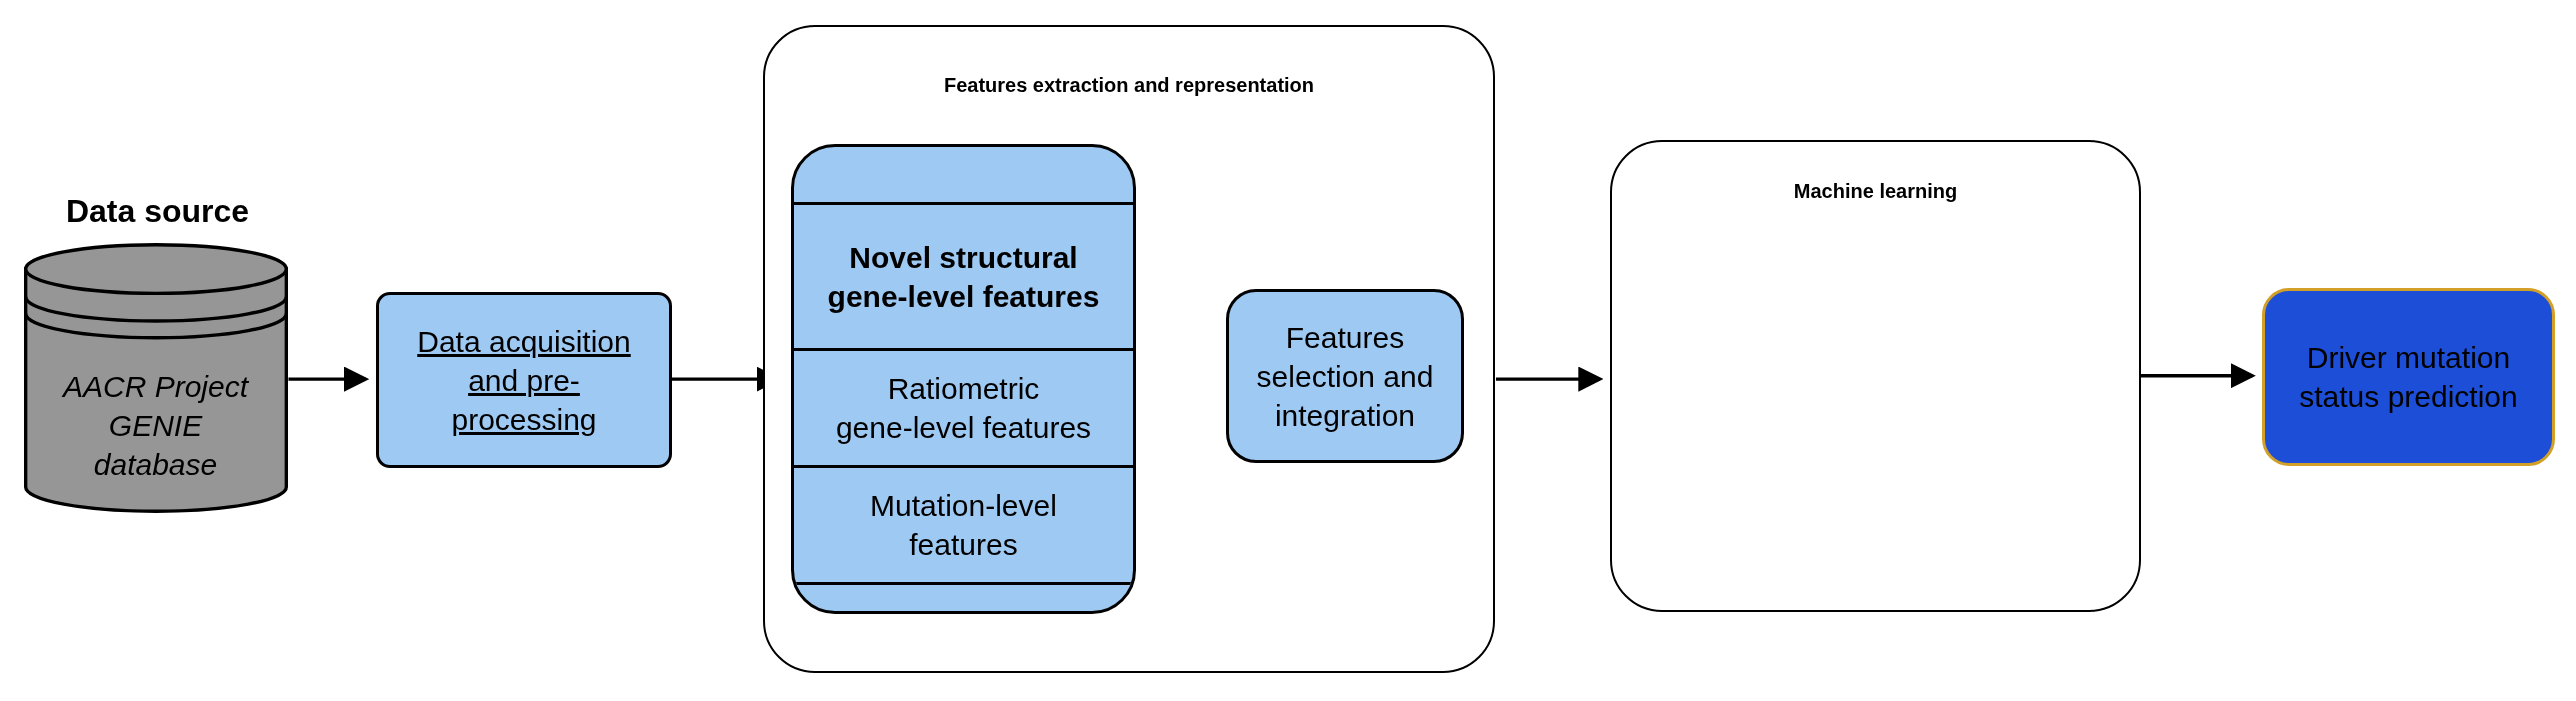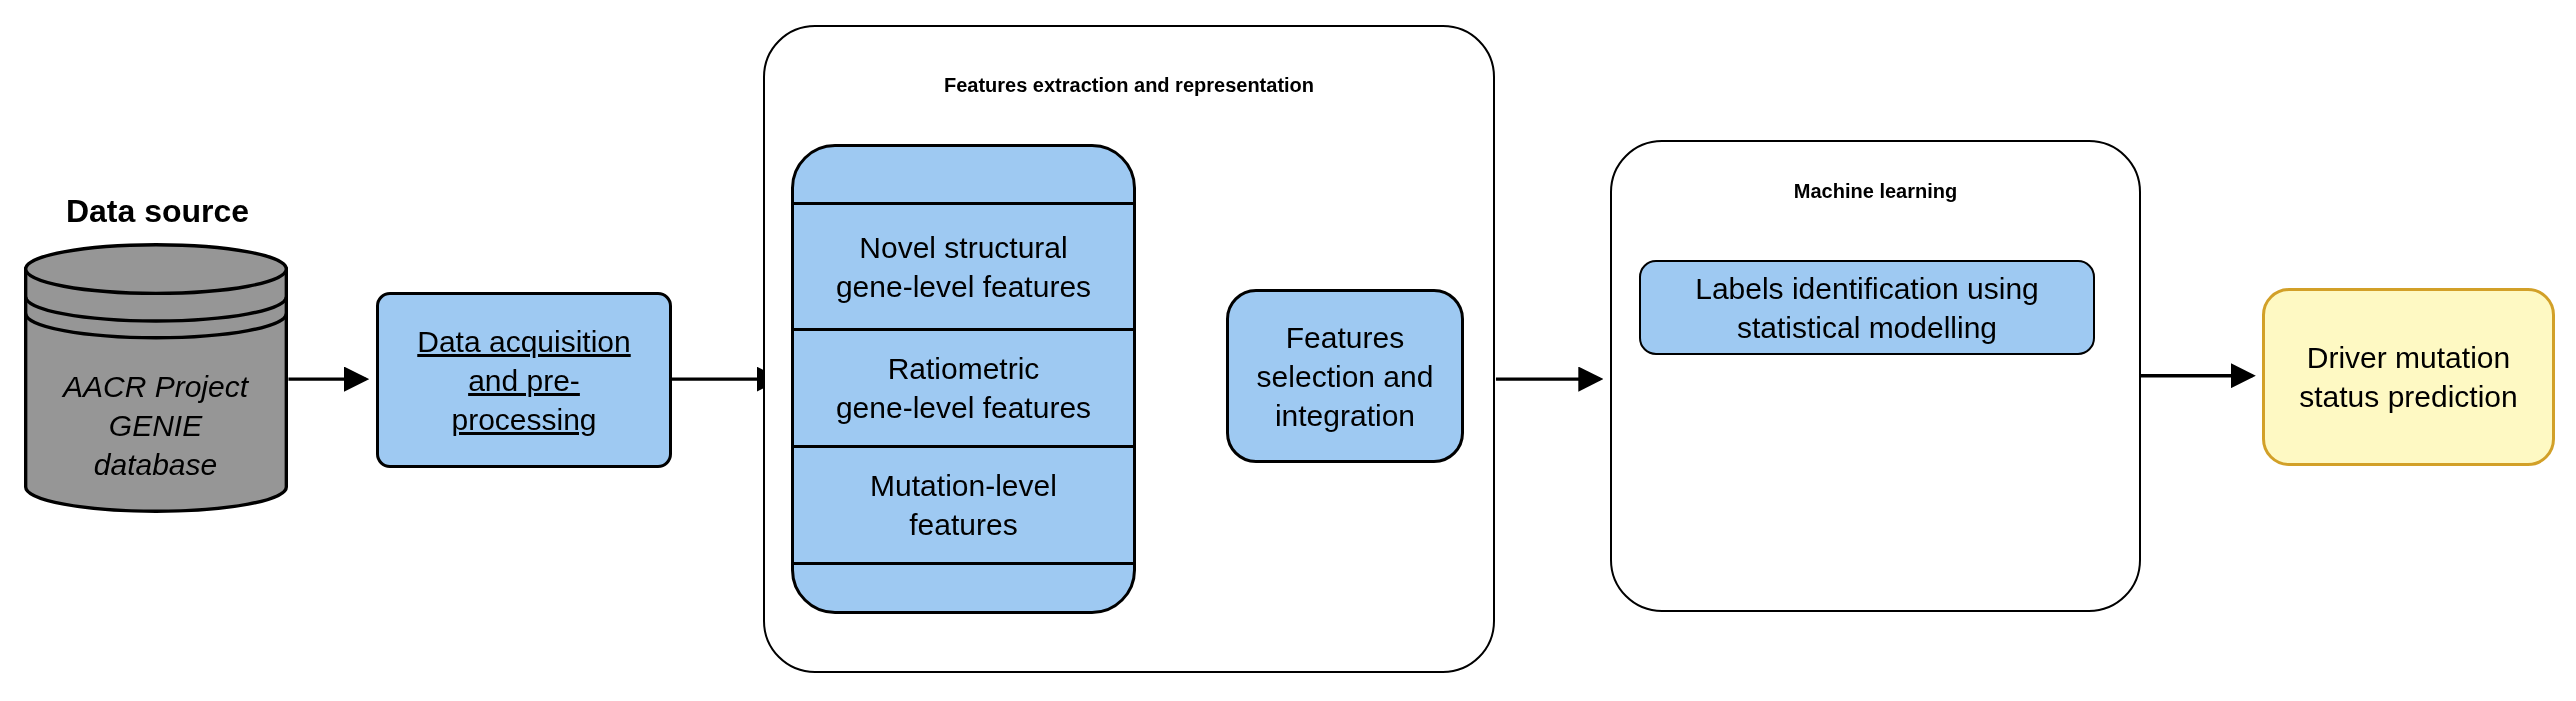--- a/index.html
+++ b/index.html
@@ -114,37 +114,35 @@
 
   <div class="node blue-node" style="left:376px; top:292px; width:296px; height:176px; border-radius:14px;text-decoration:underline;">Data acquisition
 and pre-
 processing</div>
 
   <div class="container-box" style="left:763px; top:25px; width:732px; height:648px;"></div>
   <div class="container-title" style="left:763px; top:67px; width:732px;">Features extraction and representation</div>
 
   <div id="feature-stack">
     <div class="stack-row" style="height:55px; flex:0 0 auto;"></div>
-    <div class="stack-row" style="height:126px; flex:0 0 auto;">Novel structural
+    <div class="stack-row" style="height:146px; flex:0 0 auto;font-weight:bold;">Novel structural
 gene-level features</div>
     <div class="stack-row" style="height:117px; flex:0 0 auto;">Ratiometric
 gene-level features</div>
     <div class="stack-row" style="height:117px; flex:0 0 auto;">Mutation-level
 features</div>
     <div class="stack-row" style="flex:1 1 auto;"></div>
   </div>
 
   <div class="node blue-node" style="left:1226px; top:289px; width:238px; height:174px; border-radius:30px;">Features
 selection and
 integration</div>
 
   <div class="container-box" style="left:1610px; top:140px; width:531px; height:472px;"></div>
   <div class="container-title" style="left:1610px; top:173px; width:531px;">Machine learning</div>
 
-  <div class="node blue-node" style="left:1639px; top:260px; width:456px; height:95px; border-radius:17px; border-width:2.5px;">Labels identification using
-statistical modelling</div>
 
 
-  <div class="node" style="left:2262px; top:288px; width:293px; height:178px; border-radius:27px; background:#fef9c3; border:3.4px solid #D2A028;">Driver mutation
+  <div class="node" style="left:2262px; top:288px; width:293px; height:178px; border-radius:27px; background:#1d4ed8; border:3.4px solid #D2A028;">Driver mutation
 status prediction</div>
 
 </div>
 
 
 </body></html>

